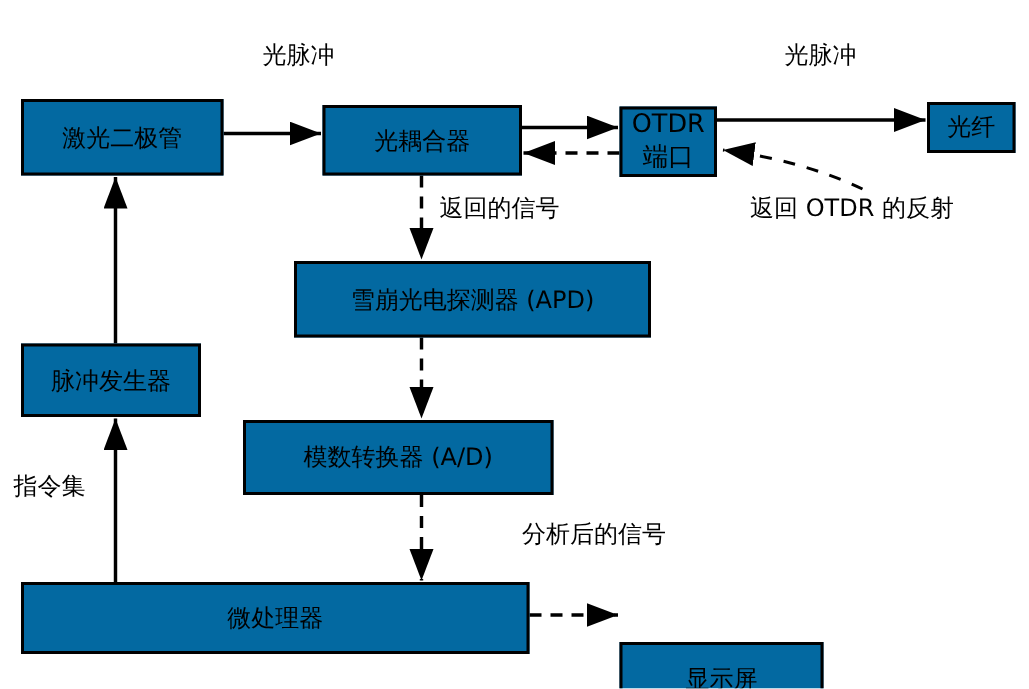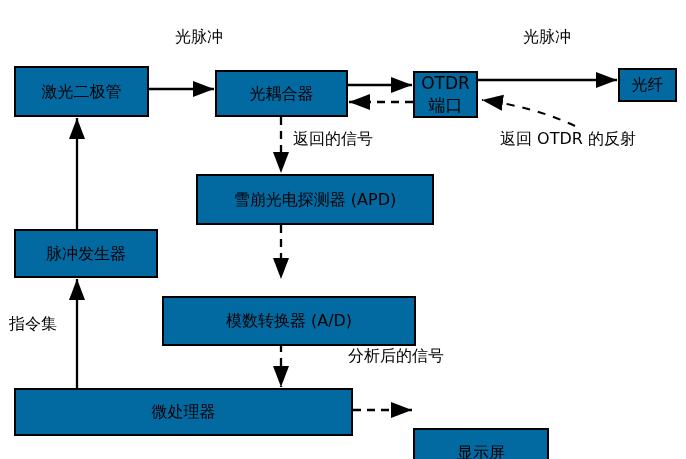--- a/index.html
+++ b/index.html
@@ -31,22 +31,22 @@
     font-size: 16px;
     white-space: nowrap;
     text-align: right;
   }
   
   #n-laser   { left: 14px;  top: 66px;  width: 135px; height: 51px; }
   #n-coupler { left: 215px; top: 70px;  width: 133px; height: 47px; }
   #n-otdr    { left: 413px; top: 71px;  width: 65px;  height: 47px; font-size: 17px; }
   #n-fiber   { left: 618px; top: 68px;  width: 59px;  height: 34px; }
   #n-apd     { left: 162px; top: 174px; width: 238px; height: 51px; margin-left: 34px; }
-  #n-pulse   { left: 14px;  top: 229px; width: 144px; height: 49px; }
-  #n-adc     { left: 162px; top: 296px; width: 254px; height: 50px; }
+  #n-pulse   { left: 14px;  top: 229px; width: 120px; height: 49px; }
+  #n-adc     { left: 162px; top: 280px; width: 207px; height: 50px; }
   #n-mcu     { left: 14px;  top: 388px; width: 339px; height: 48px; }
   #n-disp    { left: 413px; top: 388px; width: 136px; height: 49px; margin-top: 40px; }
   
   #l-pulse-left  { left: 175px; top: 27px; }
   #l-pulse-right { left: 523px; top: 27px; }
   #l-returned    { left: 293px; top: 129px; }
   #l-reflection  { left: 500px; top: 129px; }
   #l-instruction { left: 9px;   top: 314px; }
   #l-analyzed    { left: 348px; top: 346px; }
 </style>

